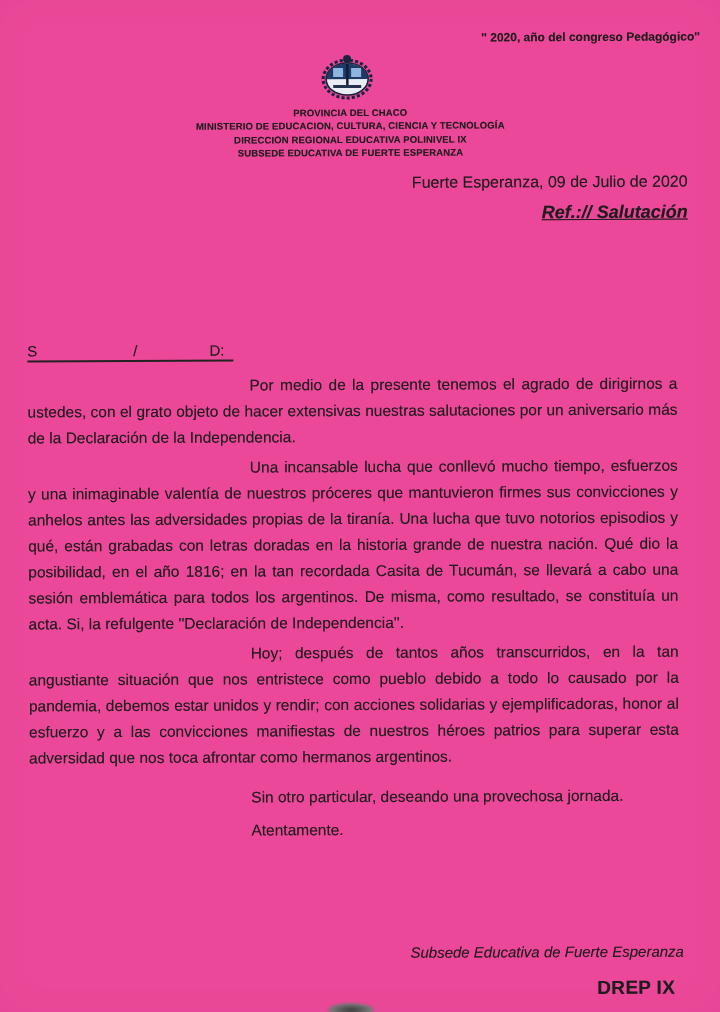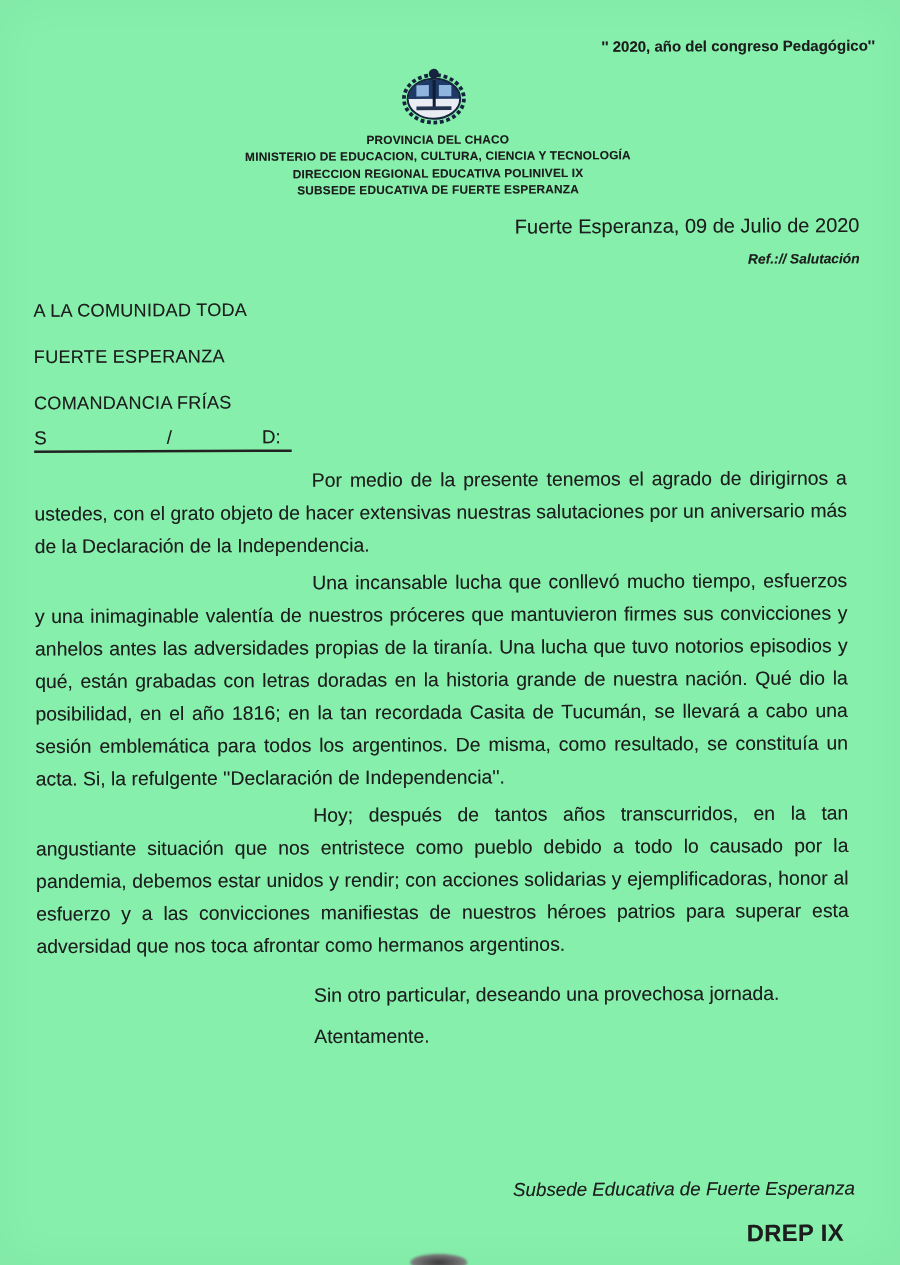--- a/index.html
+++ b/index.html
@@ -1,20 +1,20 @@
 <!DOCTYPE html>
 <html><head>
 <meta charset="utf-8">
 <style>
   html, body { margin: 0; padding: 0; background: #ffffff; }
   .sheet {
     position: relative;
     width: 720px;
     height: 1012px;
-    background: #86efac;
+    background: #ec4899;
     font-family: "Liberation Sans", sans-serif;
     color: #1d1d1d;
     overflow: hidden;
     box-shadow: inset 0 0 40px rgba(0,0,0,0.03);
   }
   .tilt {
     position: absolute;
     inset: 0;
     transform: rotate(-0.25deg);
     transform-origin: 50% 50%;
@@ -46,23 +46,24 @@
   .dateline {
     position: absolute;
     top: 174px;
     right: 31px;
     font-size: 16px;
   }
   .ref {
     position: absolute;
     top: 203px;
     right: 31px;
-    font-size: 11px;
+    font-size: 18px;
     font-weight: 700;
     font-style: italic;
+    text-decoration: underline;
   }
   .recipient {
     position: absolute;
     top: 240px;
     left: 28px;
     font-size: 14.5px;
   }
   .recipient .rline { margin-bottom: 21px; letter-spacing: 0.2px; }
   .sd {
     position: absolute;
@@ -148,25 +149,20 @@
     <div class="org">
       <div>PROVINCIA DEL CHACO</div>
       <div>MINISTERIO DE EDUCACION, CULTURA, CIENCIA Y TECNOLOGÍA</div>
       <div>DIRECCION REGIONAL EDUCATIVA POLINIVEL IX</div>
       <div>SUBSEDE EDUCATIVA DE FUERTE ESPERANZA</div>
     </div>
 
     <div class="dateline">Fuerte Esperanza, 09 de Julio de 2020</div>
     <div class="ref">Ref.:// Salutación</div>
 
-    <div class="recipient">
-      <div class="rline">A LA COMUNIDAD TODA</div>
-      <div class="rline">FUERTE ESPERANZA</div>
-      <div class="rline">COMANDANCIA FRÍAS</div>
-    </div>
 
     <div class="sd">
       <span>S</span>
       <span class="gap1"></span>
       <span>/</span>
       <span class="gap2"></span>
       <span>D:</span>
     </div>
 
     <div class="body-text">

